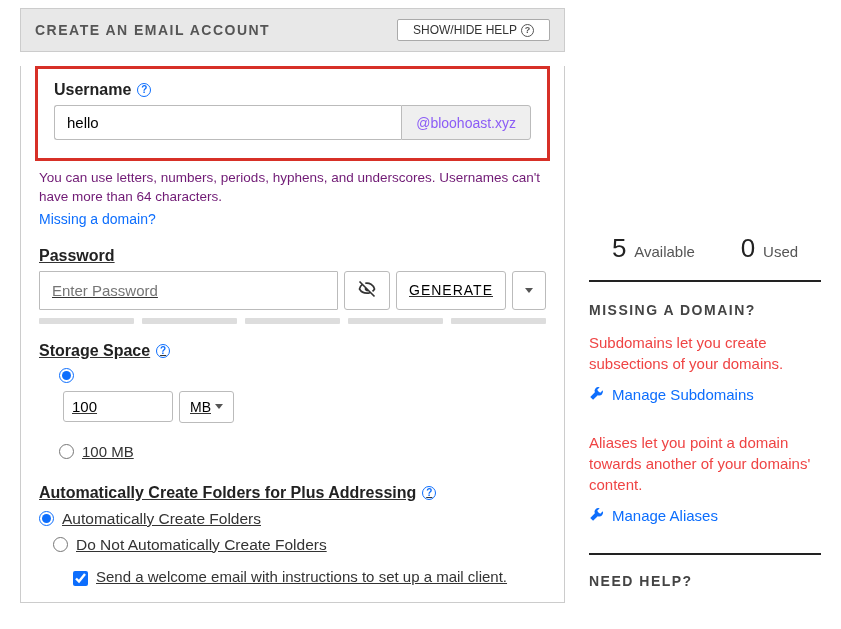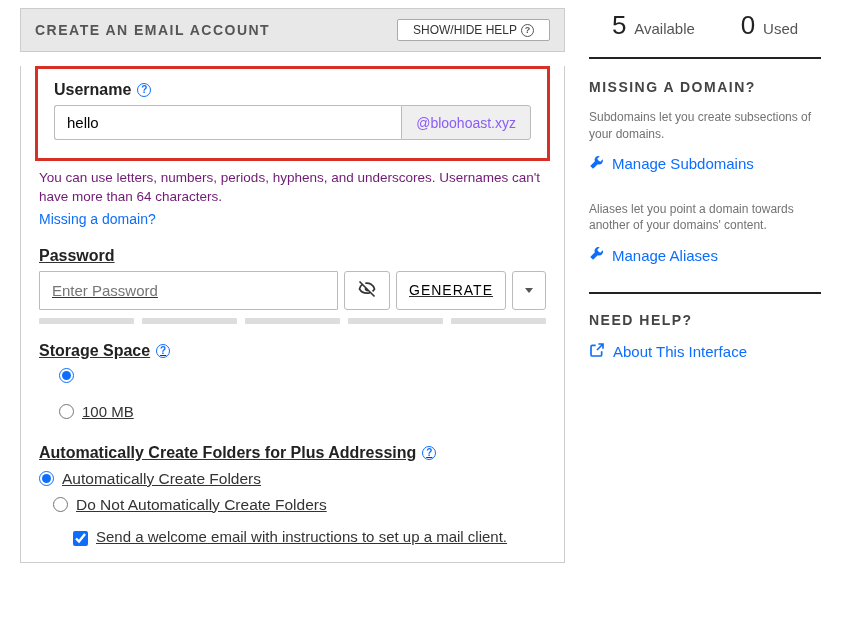--- a/index.html
+++ b/index.html
@@ -3,21 +3,21 @@
   <meta charset="utf-8">
   <style>
     * { box-sizing: border-box; margin: 0; padding: 0; }
     body {
       font-family: -apple-system, BlinkMacSystemFont, "Segoe UI", Helvetica, Arial, sans-serif;
       font-size: 14px;
       color: #333;
       background: #fff;
       padding: 8px 20px;
     }
-    .layout { display: flex; gap: 24px; }
+    .layout { display: flex; gap: 24px; align-items: flex-end; }
     .main { width: 545px; }
     .sidebar { flex: 1; padding-top: 2px; }
     
     .panel-header {
       background: #e8e8e8;
       border: 1px solid #ccc;
       padding: 10px 14px;
       display: flex;
       justify-content: space-between;
       align-items: center;
@@ -184,21 +184,21 @@
     .count-label { font-size: 15px; color: #555; margin-left: 4px; }
     
     .side-heading {
       letter-spacing: 1.5px;
       font-weight: 600;
       font-size: 14px;
       color: #444;
       margin-bottom: 14px;
       text-transform: uppercase;
     }
-    .side-text { font-size: 12px; color: #737373; line-height: 1.4; margin-bottom: 12px; }
+    .side-text { font-size: 15px; color: #ef4444; line-height: 1.4; margin-bottom: 12px; }
     .side-link {
       color: #0d6efd;
       display: flex;
       align-items: center;
       gap: 8px;
       font-size: 15px;
       cursor: pointer;
       margin-bottom: 28px;
     }
     .wrench {
@@ -277,20 +277,27 @@
       </div>
 
       <div class="section">
         <div class="field-label">
           <span>Storage Space</span>
           <span class="help-icon">?</span>
         </div>
         <div class="radio-row">
           <input type="radio" name="storage" checked="" style="">
         </div>
+        <div class="storage-row">
+          <input type="number" value="100" style="">
+          <button class="unit-dd">
+            <span>MB</span>
+            <span class="caret-down"></span>
+          </button>
+        </div>
         <div class="radio-row" style="margin-top:20px">
           <input type="radio" name="storage" style="">
           <label>100 MB</label>
         </div>
       </div>
 
       <div class="section">
         <div class="field-label">
           <span>Automatically Create Folders for Plus Addressing</span>
           <span class="help-icon">?</span>
@@ -341,22 +348,14 @@
         <svg width="15" height="15" viewBox="0 0 24 24" fill="#0d6efd">
             <path d="M22 6.9a6 6 0 01-8 7.7L6.5 22 2 17.5l7.4-7.5A6 6 0 0117.1 2l-4 4 2 2.9 2.9 2 4-4z"></path>
           </svg>
       </span>
       <span>Manage Aliases</span>
     </a>
 
     <div class="side-divider"></div>
 
     <div class="side-heading">NEED HELP?</div>
-    <a class="side-link">
-      <span class="external">
-        <svg viewBox="0 0 24 24" fill="none" stroke="#0d6efd" stroke-width="2.5">
-            <path d="M14 3h7v7M21 3l-9 9M19 14v5a2 2 0 01-2 2H5a2 2 0 01-2-2V7a2 2 0 012-2h5"></path>
-          </svg>
-      </span>
-      <span>About This Interface</span>
-    </a>
   </div>
 </div>
 
 </body></html>

